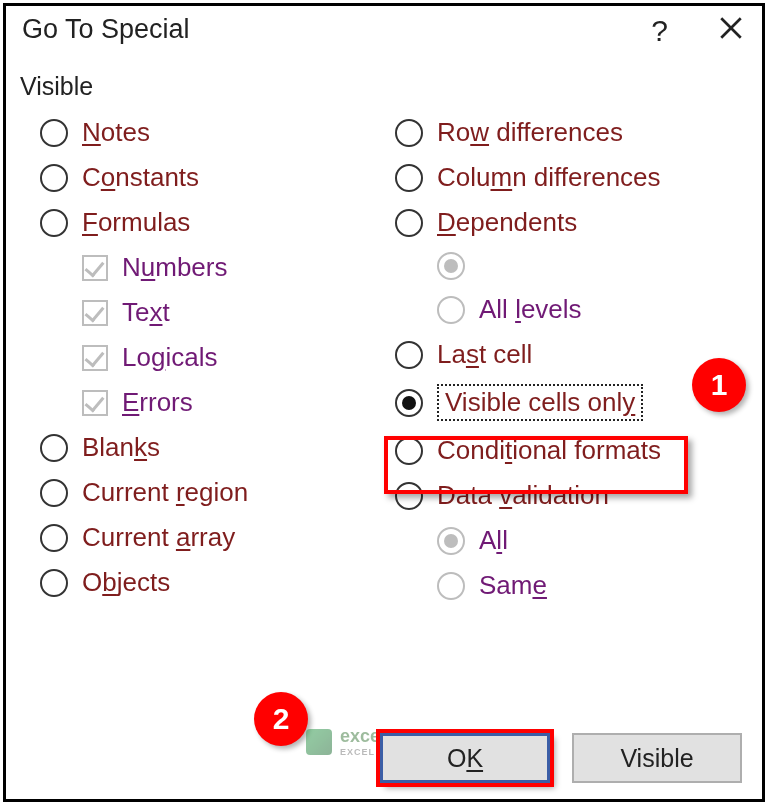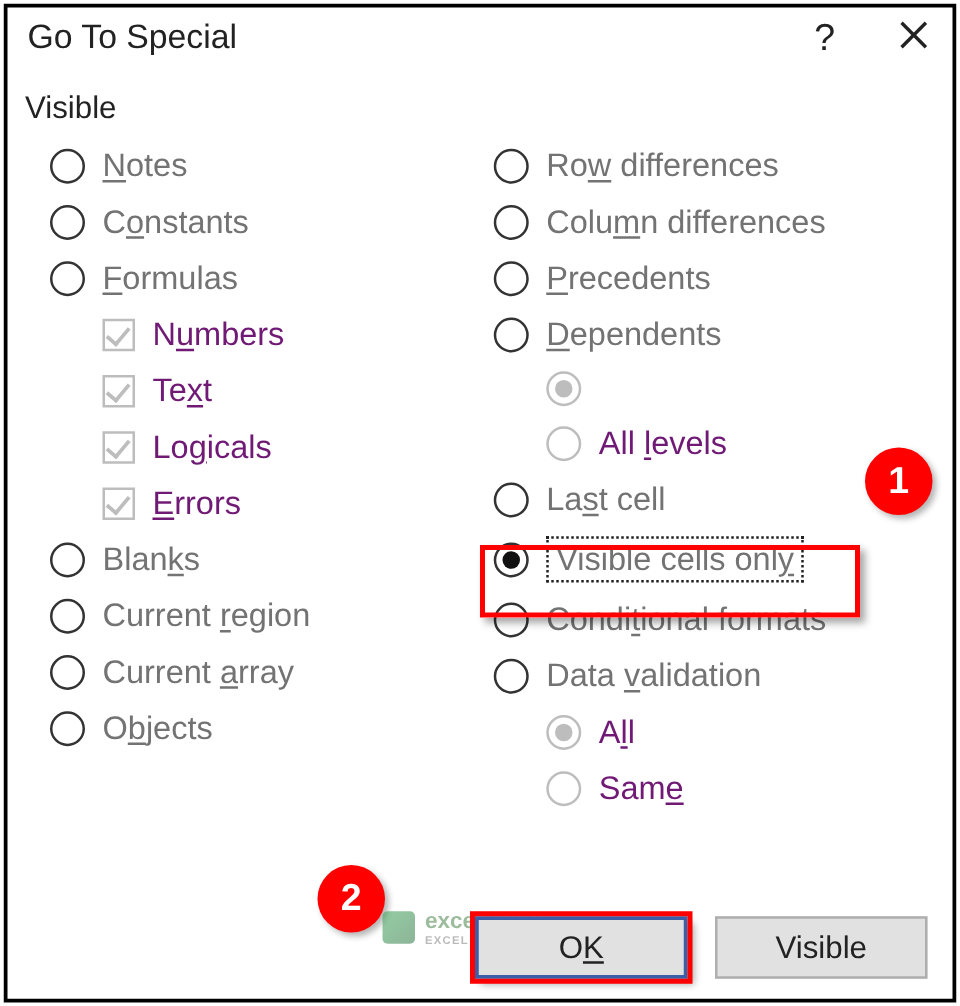--- a/index.html
+++ b/index.html
@@ -43,21 +43,21 @@
     padding: 6px 20px 0 34px;
     gap: 8px;
   }
   .col { flex: 1; }
   .col-right { flex: 1; position: relative; }
   .option {
     display: flex;
     align-items: center;
     margin: 8px 0 14px 0;
     font-size: 26px;
-    color: #737373;
+    color: #7f1d1d;
     position: relative;
   }
   .option.sub { margin-left: 42px; color: #701a75; }
   .radio {
     width: 28px; height: 28px;
     border: 2.5px solid #333;
     border-radius: 50%;
     margin-right: 14px;
     flex-shrink: 0;
     position: relative;
@@ -235,24 +235,20 @@
       <div class="option">
         <span class="radio"></span>
         <span>Ro<span class="underline">w</span> differences</span>
       </div>
       <div class="option">
         <span class="radio"></span>
         <span>Colu<span class="underline">m</span>n differences</span>
       </div>
       <div class="option">
         <span class="radio"></span>
-        <span><span class="underline">P</span>recedents</span>
-      </div>
-      <div class="option">
-        <span class="radio"></span>
         <span><span class="underline">D</span>ependents</span>
       </div>
 
       <div class="option sub">
         <span class="radio disabled selected"></span>
       </div>
       <div class="option sub">
         <span class="radio disabled"></span>
         <span>All <span class="underline">l</span>evels</span>
       </div>

